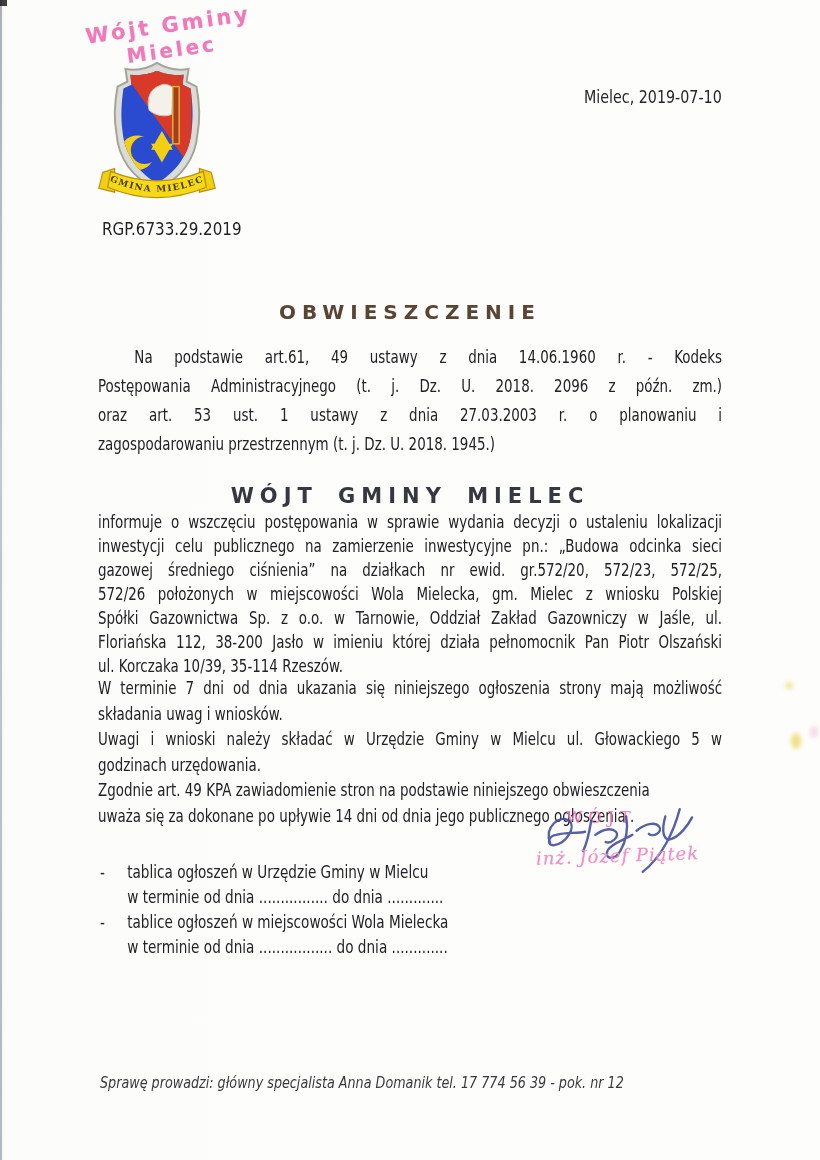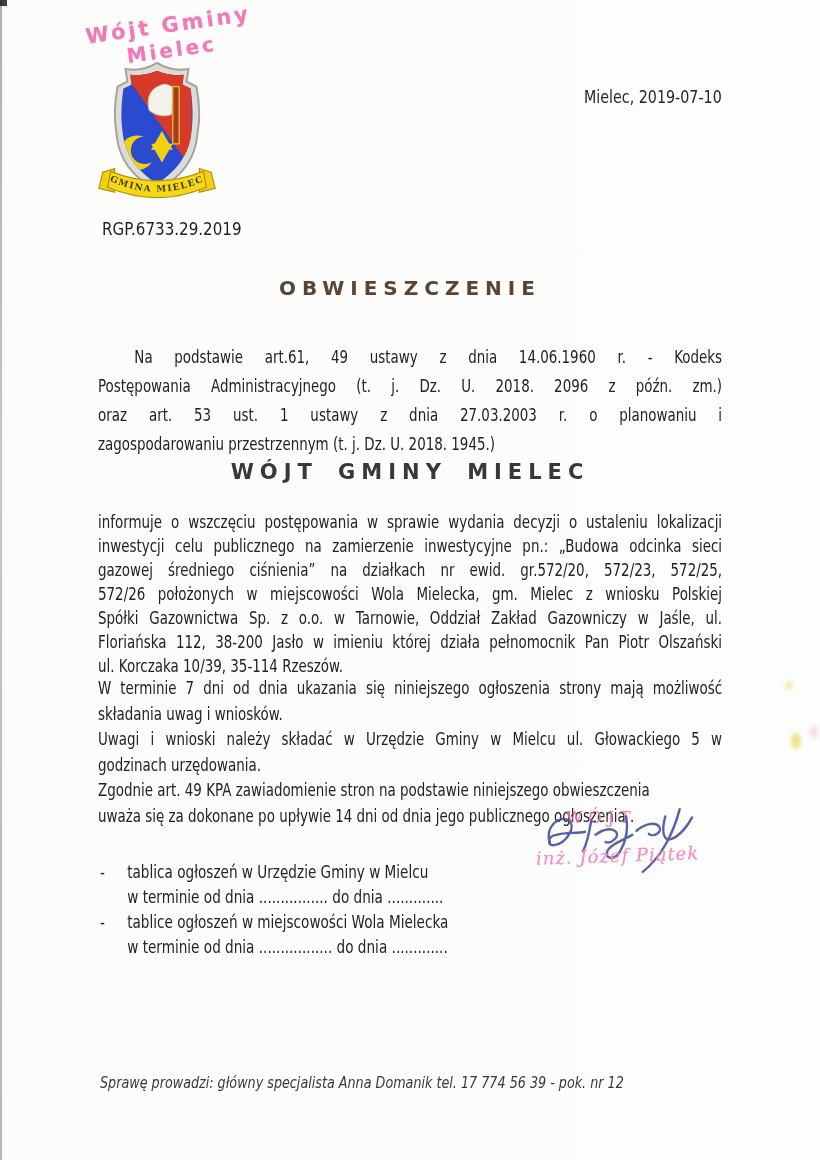--- a/index.html
+++ b/index.html
@@ -32,25 +32,25 @@
   .stamp-top .l2{font-size:20px;letter-spacing:3px;margin-top:2px;}
 
   .crest{position:absolute;left:96px;top:58px;}
 
   .refnum{position:absolute;left:102px;top:218px;font-size:18px;color:#1f1f23;
     transform:scaleX(.84);transform-origin:0 0;}
   .dateline{position:absolute;left:584px;top:87px;font-size:17px;color:#26262a;
     transform:scaleX(.84);transform-origin:0 0;white-space:nowrap;}
 
   .doc-title{
-    position:absolute;left:0;top:276px;width:820px;text-align:center;
+    position:absolute;left:0;top:300px;width:820px;text-align:center;
     font-size:20px;font-weight:bold;letter-spacing:6px;color:#5a4534;
   }
   .authority{
-    position:absolute;left:0;top:460px;width:820px;text-align:center;
+    position:absolute;left:0;top:484px;width:820px;text-align:center;
     font-size:21px;font-weight:bold;letter-spacing:6px;word-spacing:7px;color:#35383e;
   }
 
   .para{
     position:absolute;left:98px;width:790px;
     font-size:17px;color:#222226;
     transform:scaleX(.79);transform-origin:0 0;
   }
   .para .line{text-align:justify;white-space:normal;}
   .para .stretch{text-align-last:justify;-moz-text-align-last:justify;}

